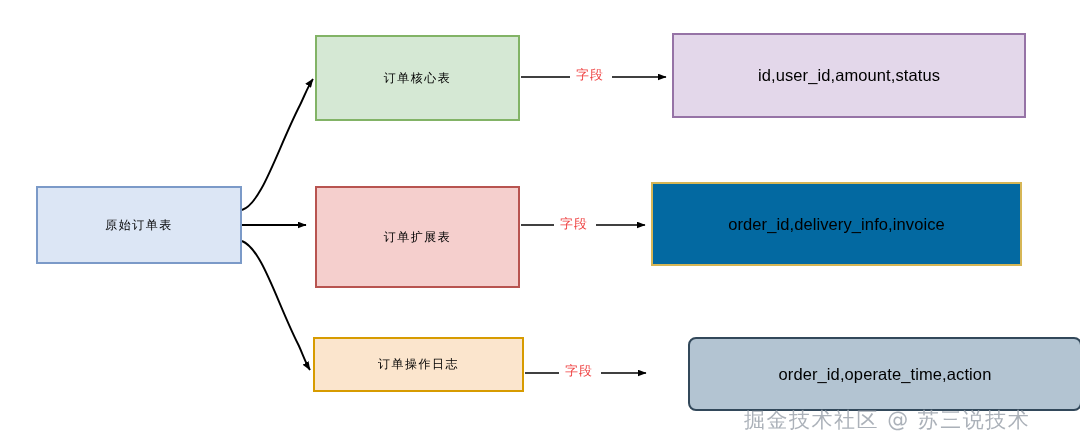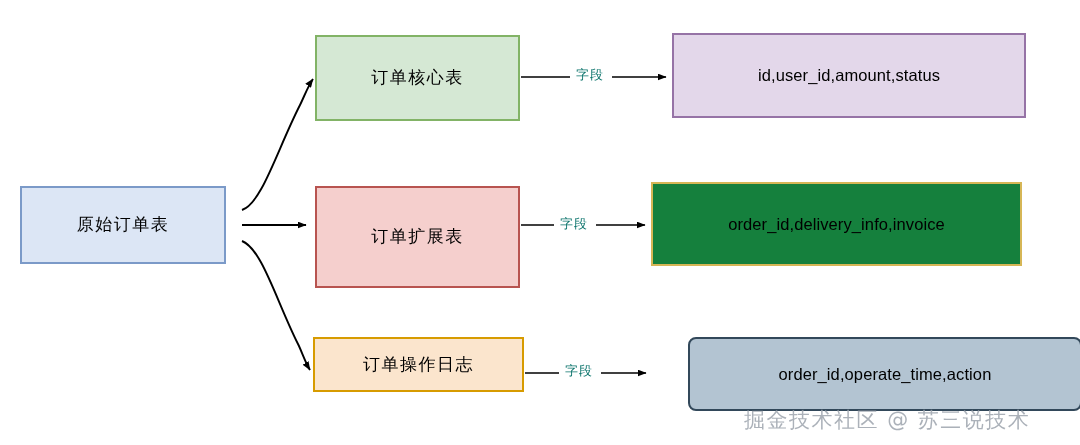--- a/index.html
+++ b/index.html
@@ -40,32 +40,32 @@
     border-style: solid;
     border-width: 2px;
     line-height: 1.25;
     color: #000000;
   }
   .node-label {
     display: block;
     white-space: nowrap;
   }
   .label-cjk {
-    font-size: 17px;
+    font-size: 12px;
     letter-spacing: 1.5px;
     font-family: "DejaVu Sans", "Liberation Sans", sans-serif;
   }
   .label-mono-ish {
     font-size: 16.5px;
     letter-spacing: 0.1px;
     font-family: "Liberation Sans", "DejaVu Sans", sans-serif;
   }
   
   #node-source {
-    left: 20px;  top: 186px;  width: 206px;  height: 78px;
+    left: 36px;  top: 186px;  width: 206px;  height: 78px;
   }
   #node-core {
     left: 315px; top: 35px;   width: 205px;  height: 86px;
   }
   #node-core-fields {
     left: 672px; top: 33px;   width: 354px;  height: 85px;
   }
   #node-ext {
     left: 315px; top: 186px;  width: 205px;  height: 102px;
   }
@@ -75,21 +75,21 @@
   #node-log {
     left: 313px; top: 337px;  width: 211px;  height: 55px;
   }
   #node-log-fields {
     left: 688px; top: 337px;  width: 394px;  height: 74px; border-radius: 8px;
   }
   
   .edge-label {
     position: absolute;
     font-size: 13px;
-    color: #0f766e;
+    color: #ef4444;
     background: #ffffff;
     padding: 0 3px;
     letter-spacing: 1px;
     font-family: "DejaVu Sans", "Liberation Sans", sans-serif;
     white-space: nowrap;
   }
   #edge-label-core { left: 573px; top: 66px; }
   #edge-label-ext  { left: 557px; top: 215px; }
   #edge-label-log  { left: 562px; top: 362px; }
   
@@ -143,21 +143,21 @@
   </div>
 
   <div class="node" id="node-core-fields" style="background:#e3d7ea; border-color:#9673a6;">
     <span class="node-label label-mono-ish">id,user_id,amount,status</span>
   </div>
 
   <div class="node" id="node-ext" style="background:#f5cfcd; border-color:#b85450;">
     <span class="node-label label-cjk">订单扩展表</span>
   </div>
 
-  <div class="node" id="node-ext-fields" style="background:#15803d; border-color:#d6b656;">
+  <div class="node" id="node-ext-fields" style="background:#0369a1; border-color:#d6b656;">
     <span class="node-label label-mono-ish">order_id,delivery_info,invoice</span>
   </div>
 
   <div class="node" id="node-log" style="background:#fbe5cd; border-color:#d79b00;">
     <span class="node-label label-cjk">订单操作日志</span>
   </div>
 
   <div class="node" id="node-log-fields" style="background:#b3c4d2; border-color:#32485a;">
     <span class="node-label label-mono-ish">order_id,operate_time,action</span>
   </div>

